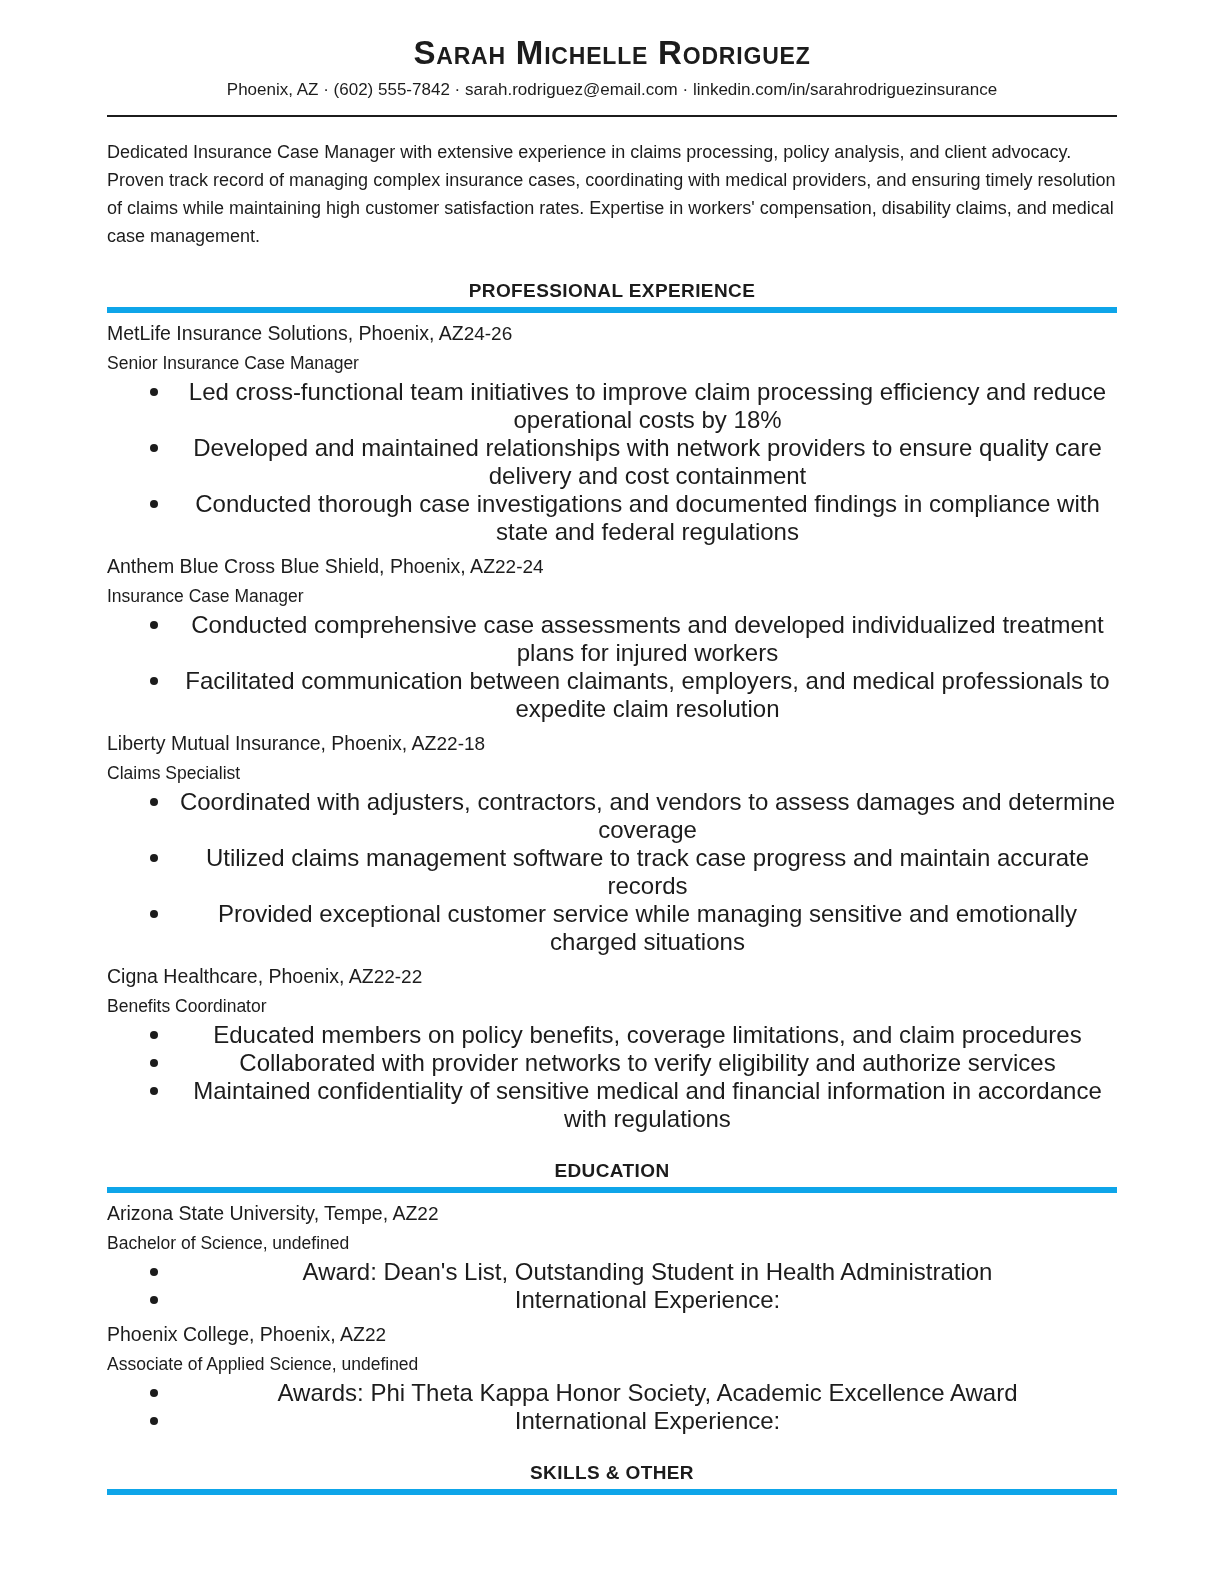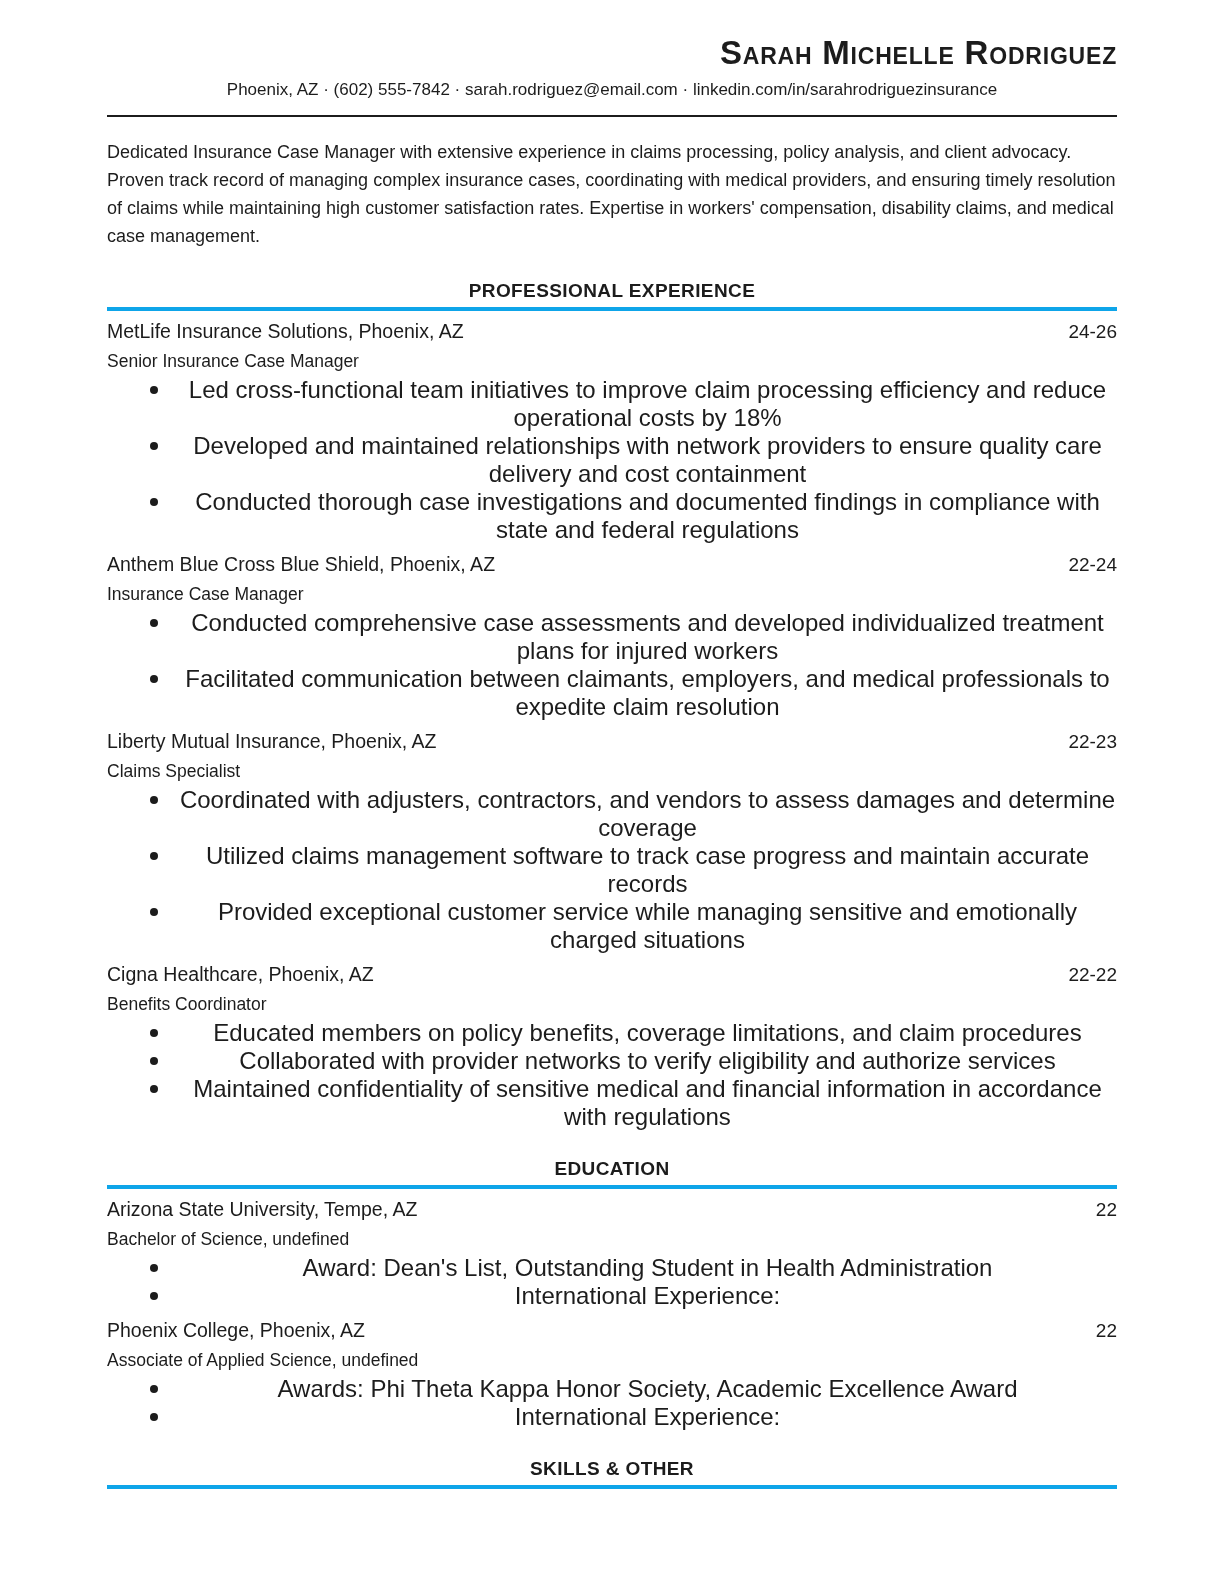--- a/index.html
+++ b/index.html
@@ -14,21 +14,21 @@
   .page {
     box-sizing: border-box;
     width: 1224px;
     height: 1584px;
     padding: 34px 107px 0 107px;
     overflow: hidden;
   }
 
   
   .name {
-    text-align: right;
+    text-align: center;
     font-size: 33px;
     font-weight: 700;
     font-variant: small-caps;
     letter-spacing: 0.8px;
     line-height: 1.15;
   }
   .contact {
     text-align: center;
     font-size: 17px;
     line-height: 22px;
@@ -48,29 +48,29 @@
     margin-top: 21px;
   }
 
   
   .section-title {
     text-align: center;
     font-size: 19px;
     font-weight: 700;
     letter-spacing: 0.4px;
     padding-bottom: 5px;
-    border-bottom: 4px solid #0ea5e9;
+    border-bottom: 6px solid #0ea5e9;
     margin-top: 27px;
   }
   .section-title.first { margin-top: 30px; }
 
   
   .entry-head {
     display: flex;
-    justify-content: space-between;
+    justify-content: flex-start;
     align-items: baseline;
     font-size: 19.5px;
     line-height: 30px;
     margin-top: 5px;
   }
   .entry-dates { font-size: 19px; }
   .entry-role {
     font-weight: 400;
     font-size: 17.5px;
     line-height: 29px;
@@ -132,21 +132,21 @@
     <div class="entry-role">Insurance Case Manager</div>
     <ul class="bullets">
       <li>Conducted comprehensive case assessments and developed individualized treatment plans for injured workers</li>
       <li>Facilitated communication between claimants, employers, and medical professionals to expedite claim resolution</li>
     </ul>
   </div>
 
   <div class="entry">
     <div class="entry-head">
       <span class="entry-company">Liberty Mutual Insurance, Phoenix, AZ</span>
-      <span class="entry-dates">22-23</span>
+      <span class="entry-dates">22-18</span>
     </div>
     <div class="entry-role">Claims Specialist</div>
     <ul class="bullets">
       <li>Coordinated with adjusters, contractors, and vendors to assess damages and determine coverage</li>
       <li>Utilized claims management software to track case progress and maintain accurate records</li>
       <li>Provided exceptional customer service while managing sensitive and emotionally charged situations</li>
     </ul>
   </div>
 
   <div class="entry">

